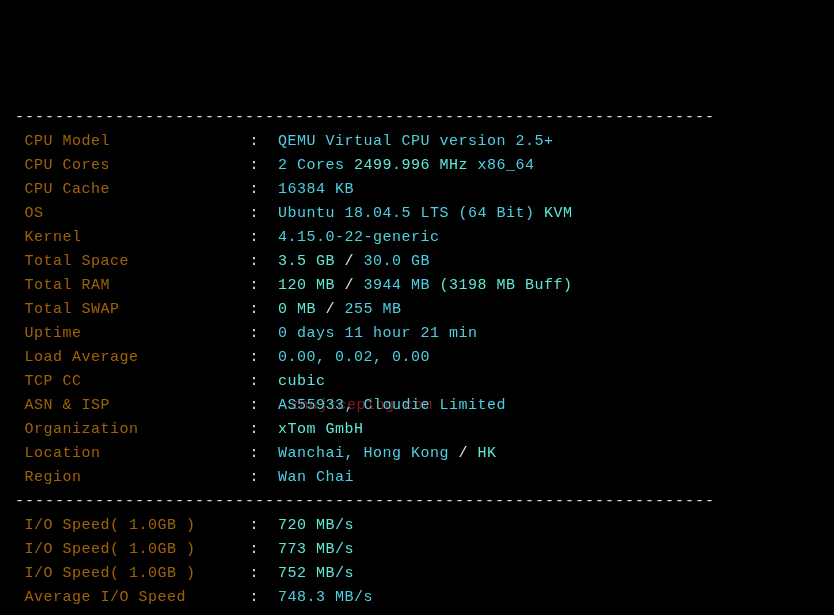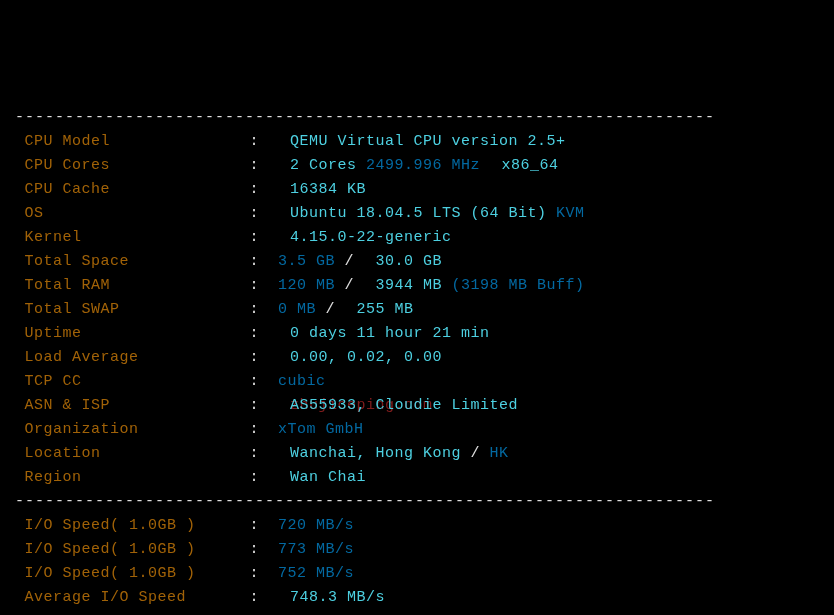--- a/index.html
+++ b/index.html
@@ -23,22 +23,22 @@
       letter-spacing: 1px;
     }
     .label {
       color: #a16207;
       display: inline-block;
       width: 225px;
     }
     .colon {
       color: #e0e0e0;
     }
-    .cyan { color: #4dd0e1; margin-left: 12px; }
-    .yellow { color: #0369a1; }
+    .cyan { color: #4dd0e1; }
+    .yellow { color: #5eead4; }
     .white { color: #e0e0e0; }
     .watermark {
       position: absolute;
       color: #d32f2f;
       opacity: 0.6;
       font-size: 15px;
       pointer-events: none;
       margin-top: 24px;
     }
     .row {

